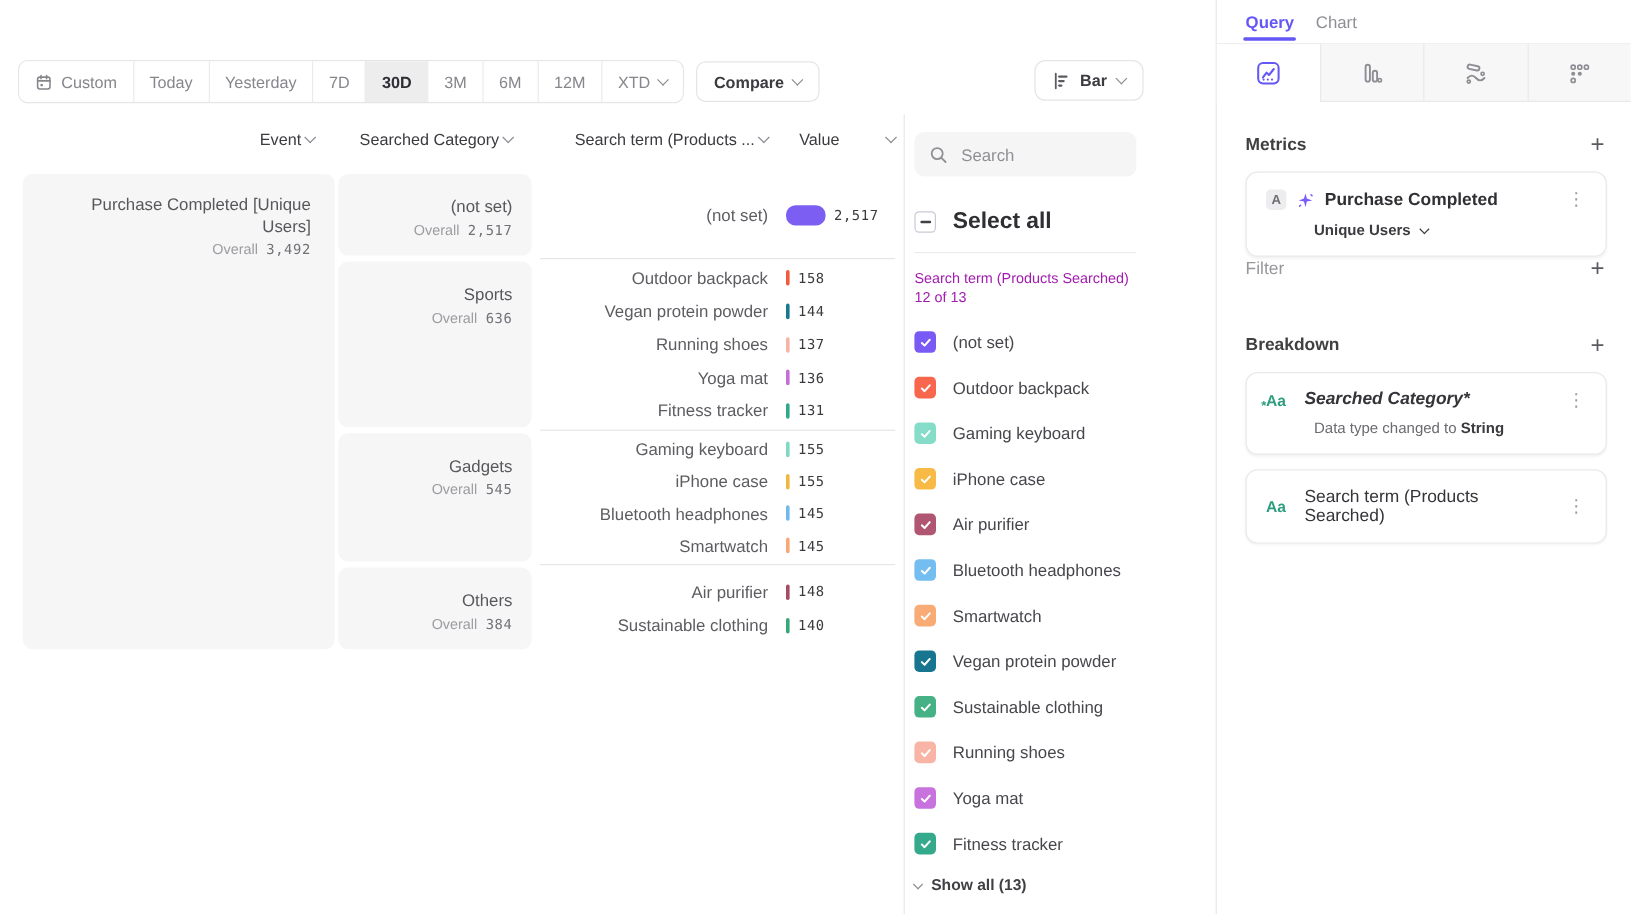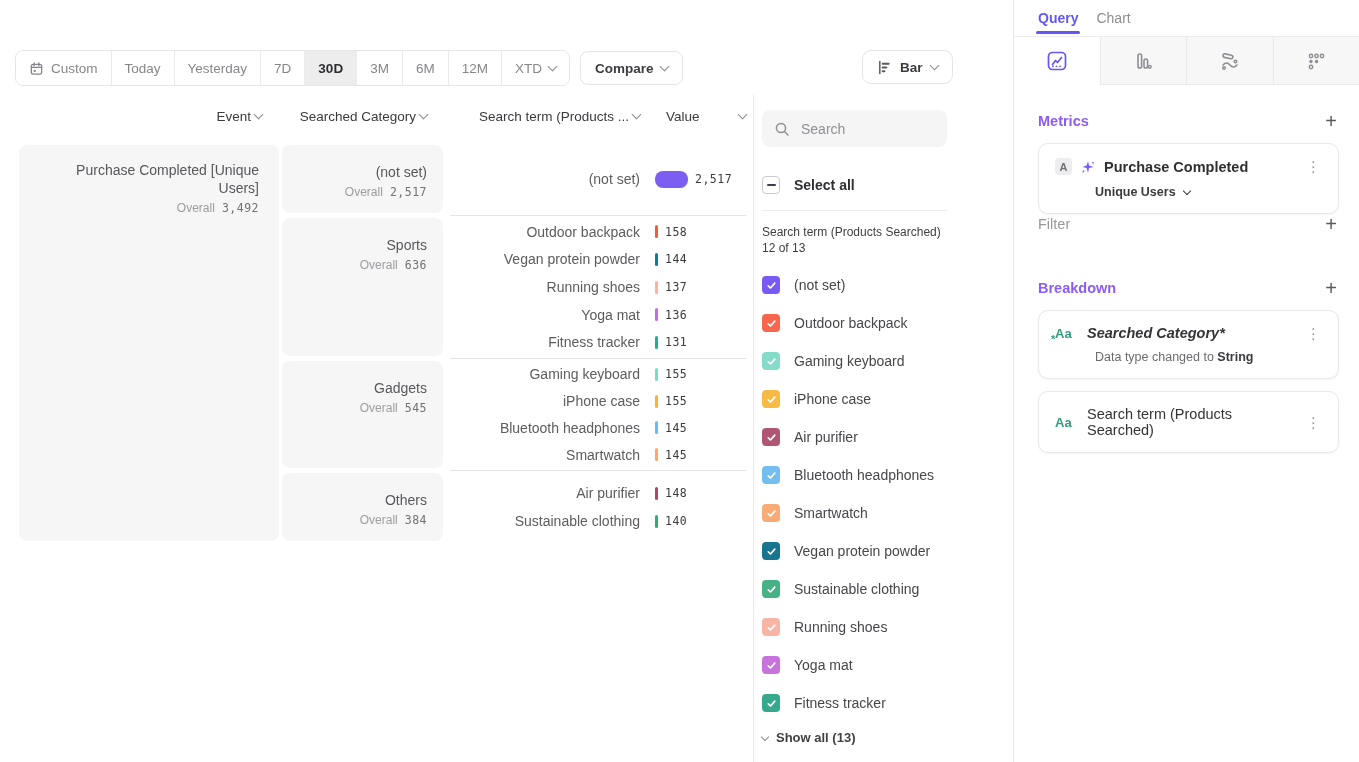--- a/index.html
+++ b/index.html
@@ -45,43 +45,43 @@
   .vdiv{position:absolute;left:753px;top:95px;bottom:0;width:1px;background:#e9e9eb;}
   
   .legend{position:absolute;left:762px;top:110px;width:185px;}
   .search-box{display:flex;align-items:center;gap:9px;height:37px;background:#f5f5f6;border-radius:8px;padding:0 12px;box-sizing:border-box;}
   .search-box input{border:none;background:transparent;outline:none;font-size:14px;color:#3c3c41;width:120px;font-family:inherit;}
   .search-box input::placeholder{color:#8f8f95;}
   .select-row{margin-top:24px;height:28px;display:flex;align-items:center;}
   .cbx{width:18px;height:18px;border-radius:4px;margin-right:14px;flex:none;display:flex;align-items:center;justify-content:center;box-sizing:border-box;}
   .cbx-ind{background:#fff;border:1px solid #c9c9d6;}
   .cbx-ind .dash{width:9px;height:2px;background:#3f3f46;border-radius:1px;}
-  .select-row .s-lbl{font-size:14px;font-weight:700;color:#2f2f34;}
+  .select-row .s-lbl{font-size:19px;font-weight:700;color:#2f2f34;}
   .l-divider{margin-top:11px;height:1px;background:#ececee;}
-  .group-label{margin-top:13px;font-size:12px;line-height:16px;color:#404040;}
+  .group-label{margin-top:13px;font-size:12px;line-height:16px;color:#a21caf;}
   #legend-items{margin-top:10px;}
   .leg-row{height:38px;display:flex;align-items:center;cursor:pointer;}
   .leg-row .l-lbl{font-size:14px;color:#46464c;}
   .cbx.pattern{background-image:radial-gradient(rgba(255,255,255,.5) 1px,transparent 1.1px);background-size:4px 4px;}
   .show-all{margin-top:8px;display:flex;align-items:center;gap:8px;font-size:13px;font-weight:600;color:#3f3f44;cursor:pointer;}
   .show-all .chev{margin-top:-2px;width:5px;height:5px;}
   
   .sidebar{position:absolute;left:1013px;top:0;width:346px;height:762px;border-left:1px solid #e8e8ea;box-sizing:border-box;background:#fff;}
   .sb-tabs{height:36px;display:flex;align-items:center;gap:18px;padding-left:24px;}
   .sb-tab{font-size:14px;color:#8e8e94;position:relative;cursor:pointer;}
   .sb-tab.active{color:#6457f5;font-weight:700;}
   .sb-tab.active::after{content:'';position:absolute;left:-2px;right:-2px;bottom:-8px;height:3px;background:#6457f5;border-radius:2px;}
   .icon-tabs{display:flex;height:48px;border-top:1px solid #ececee;}
   .itab{flex:1;display:flex;align-items:center;justify-content:center;background:#f7f7f8;
     border-left:1px solid #e9e9eb;border-bottom:1px solid #e9e9eb;cursor:pointer;}
   .itab:first-child{border-left:none;}
   .itab.active{background:#fff;border-bottom:none;}
   .sb-body{padding:0 20px 0 24px;}
   .sec-head{display:flex;align-items:center;justify-content:space-between;}
-  .sec-title{font-size:14.5px;font-weight:700;color:#8b5cf6;}
+  .sec-title{font-size:14.5px;font-weight:700;color:#404040;}
   .sec-title.muted{color:#97979d;font-weight:400;}
   .plus{font-size:20px;font-weight:300;color:#5a5a60;cursor:pointer;line-height:1;padding:0 2px;}
   .card{margin-top:12px;background:#fff;border:1px solid #e9e9ea;border-radius:10px;
     box-shadow:0 1px 2px rgba(20,20,30,.05);padding:14px 14px 14px 16px;}
   .card-row{display:flex;align-items:center;gap:8px;}
   .a-badge{width:17px;height:17px;border-radius:4px;background:#ededef;color:#6f6f75;font-size:11px;font-weight:700;
     display:flex;align-items:center;justify-content:center;flex:none;}
   .m-name{flex:1;font-size:14.5px;font-weight:700;color:#303034;}
   .kebab{color:#9a9aa0;font-size:15px;line-height:1;cursor:pointer;padding:0 3px;}
   .measure-row{margin-top:10px;margin-left:40px;display:flex;align-items:center;gap:8px;

